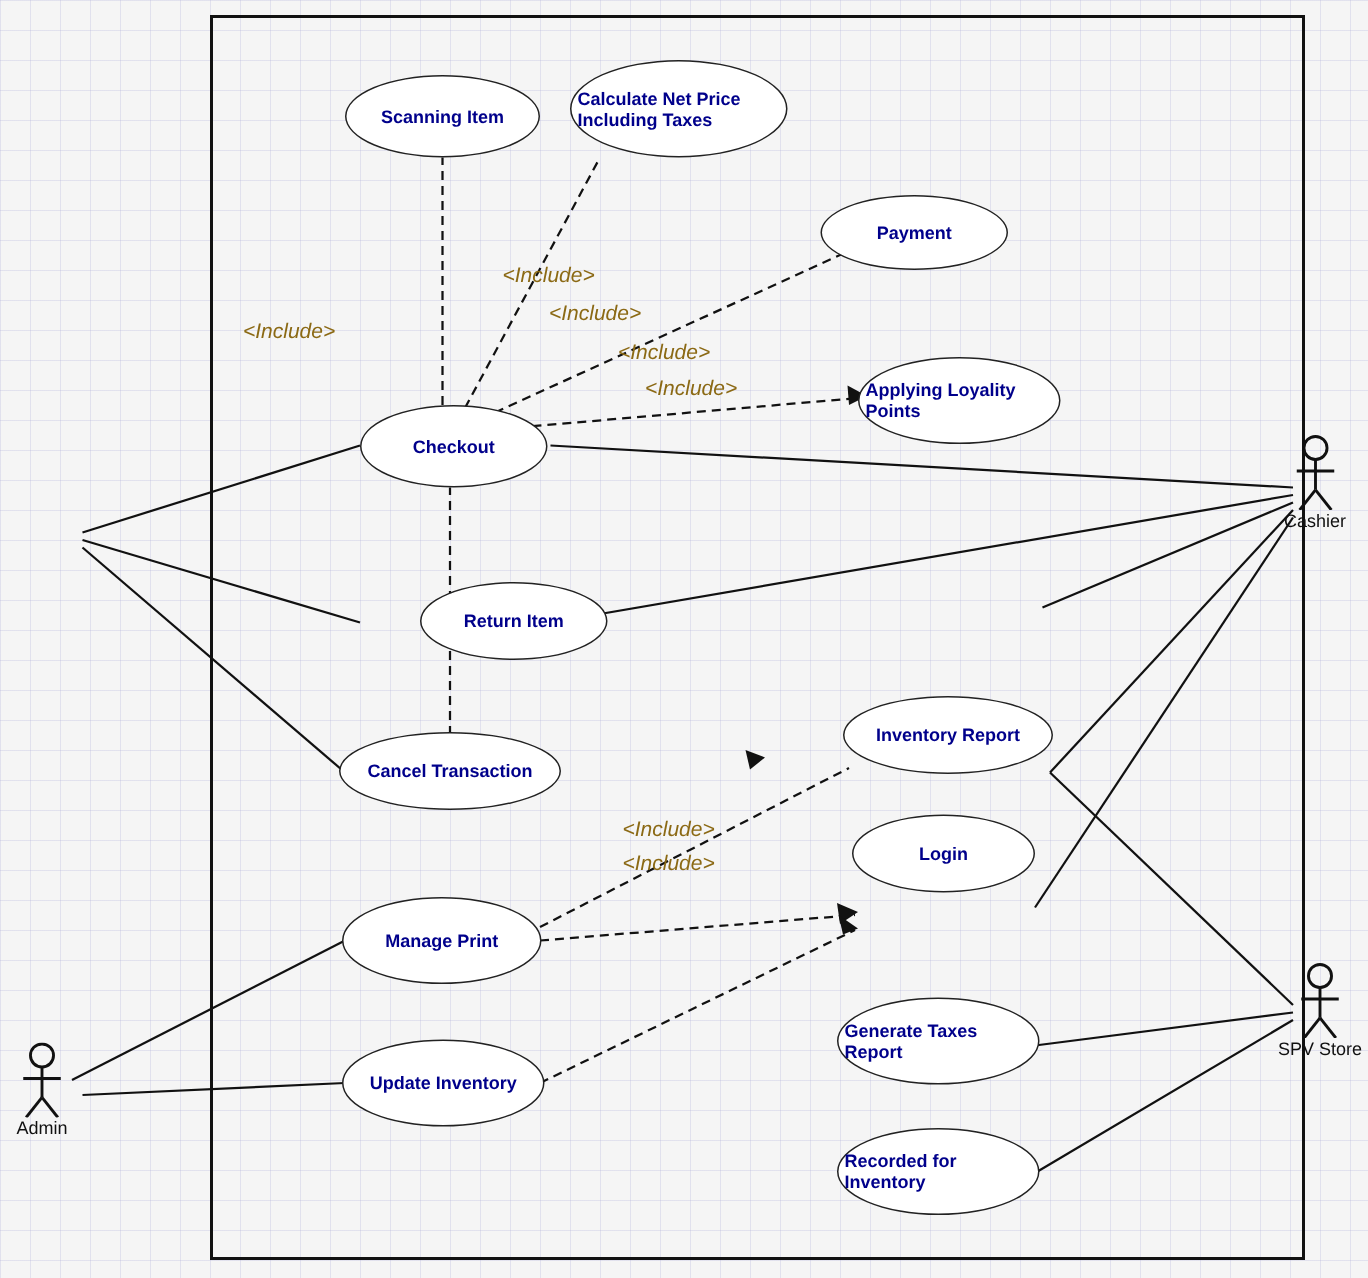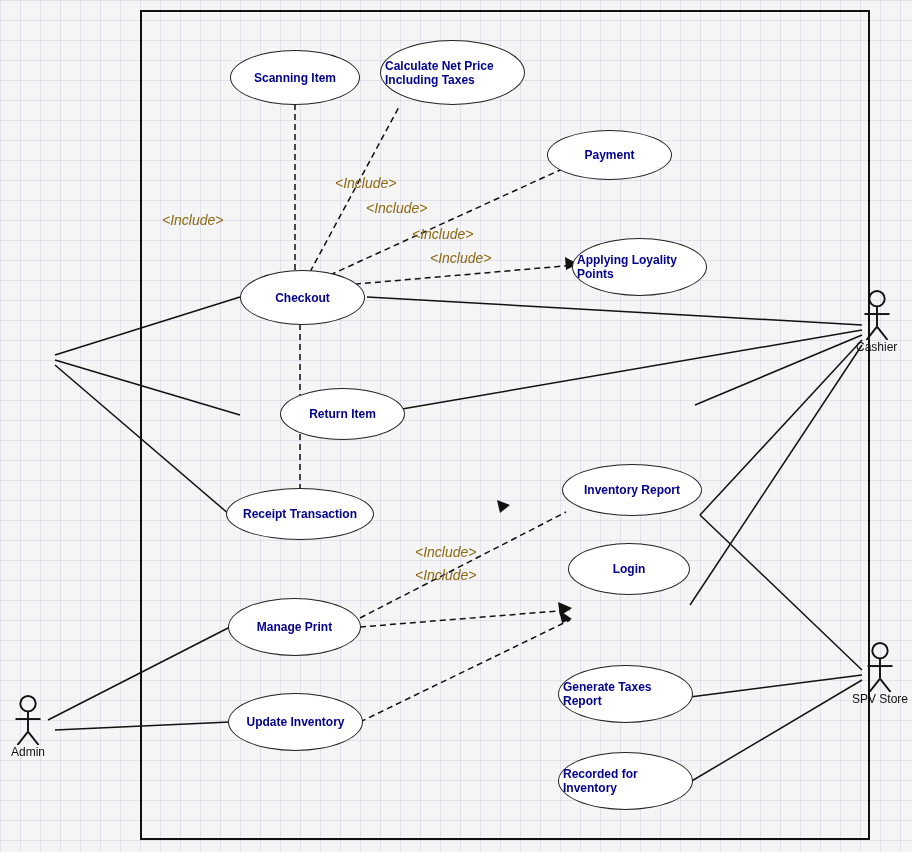--- a/index.html
+++ b/index.html
@@ -149,21 +149,21 @@
   <div class="use-case" style="left:572px;top:238px;width:135px;height:58px;">
     <span>Applying Loyality Points</span>
   </div>
 
   <div class="use-case" style="left:240px;top:388px;width:125px;height:52px;margin-left:40px;">
     <span>Return Item</span>
   </div>
 
 
   <div class="use-case" style="left:226px;top:488px;width:148px;height:52px;">
-    <span>Receipt Transaction</span>
+    <span>Cancel Transaction</span>
   </div>
 
   <div class="use-case" style="left:562px;top:464px;width:140px;height:52px;">
     <span>Inventory Report</span>
   </div>
 
   <div class="use-case" style="left:228px;top:598px;width:133px;height:58px;">
     <span>Manage Print</span>
   </div>
 

